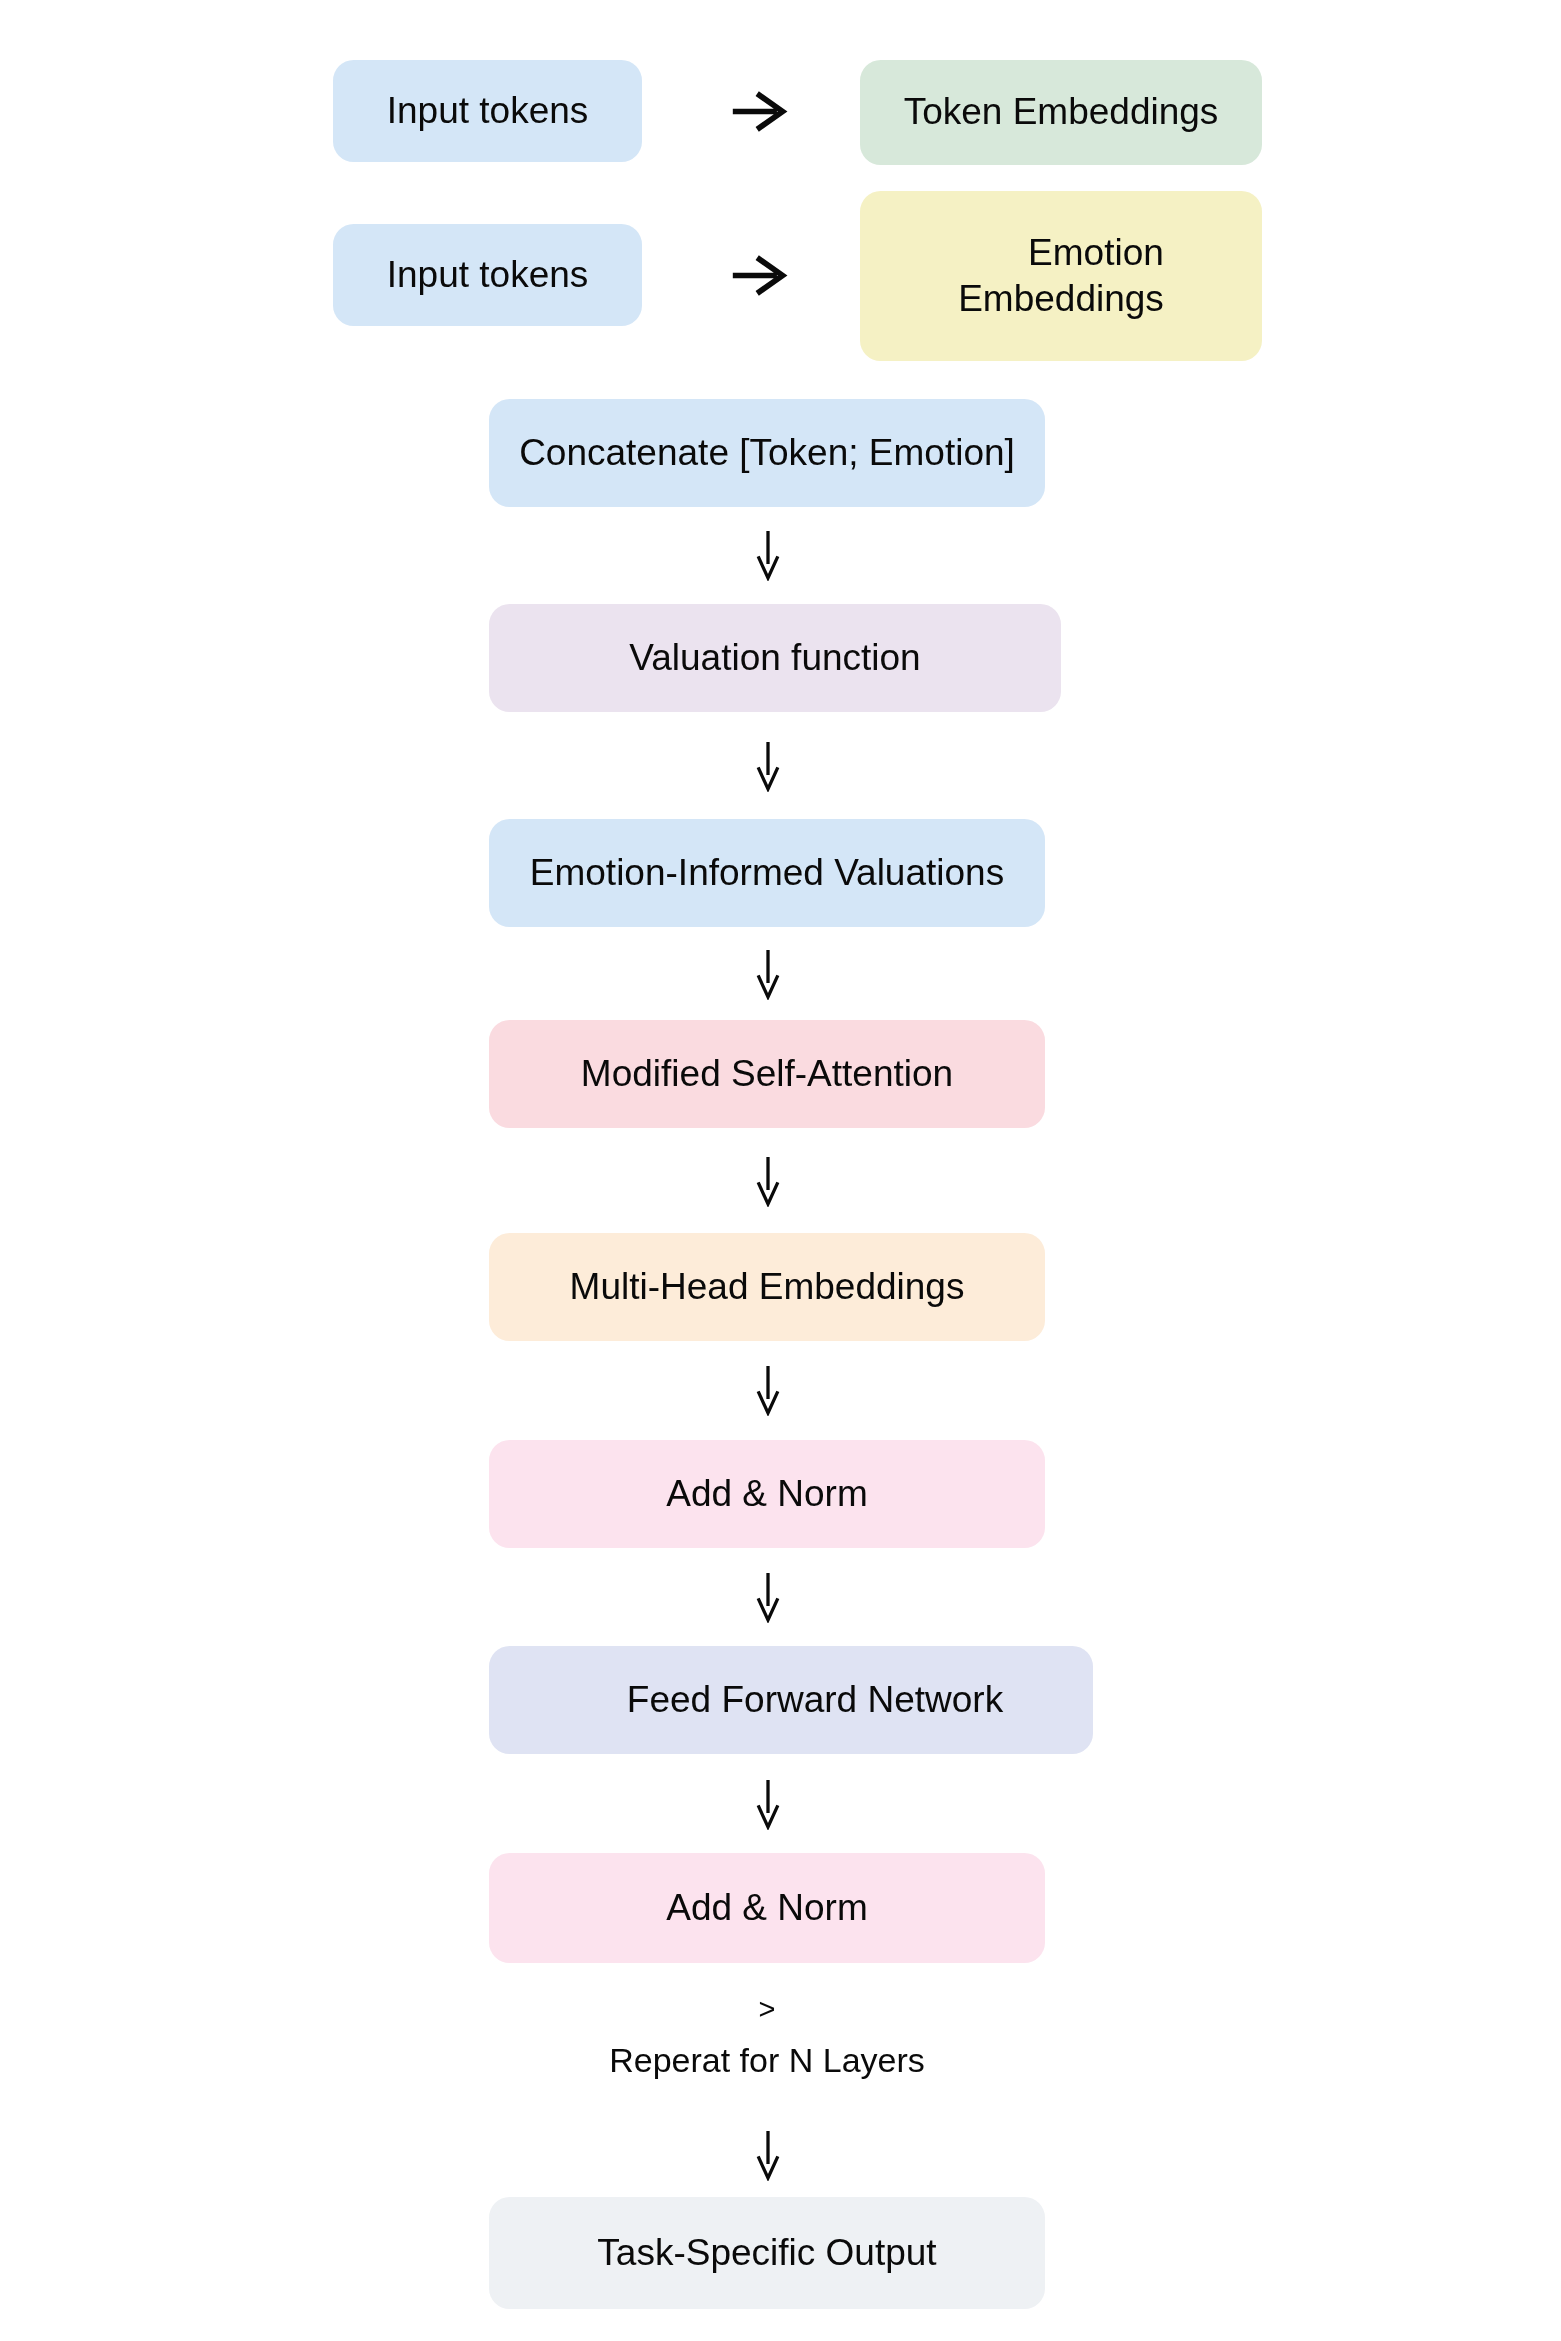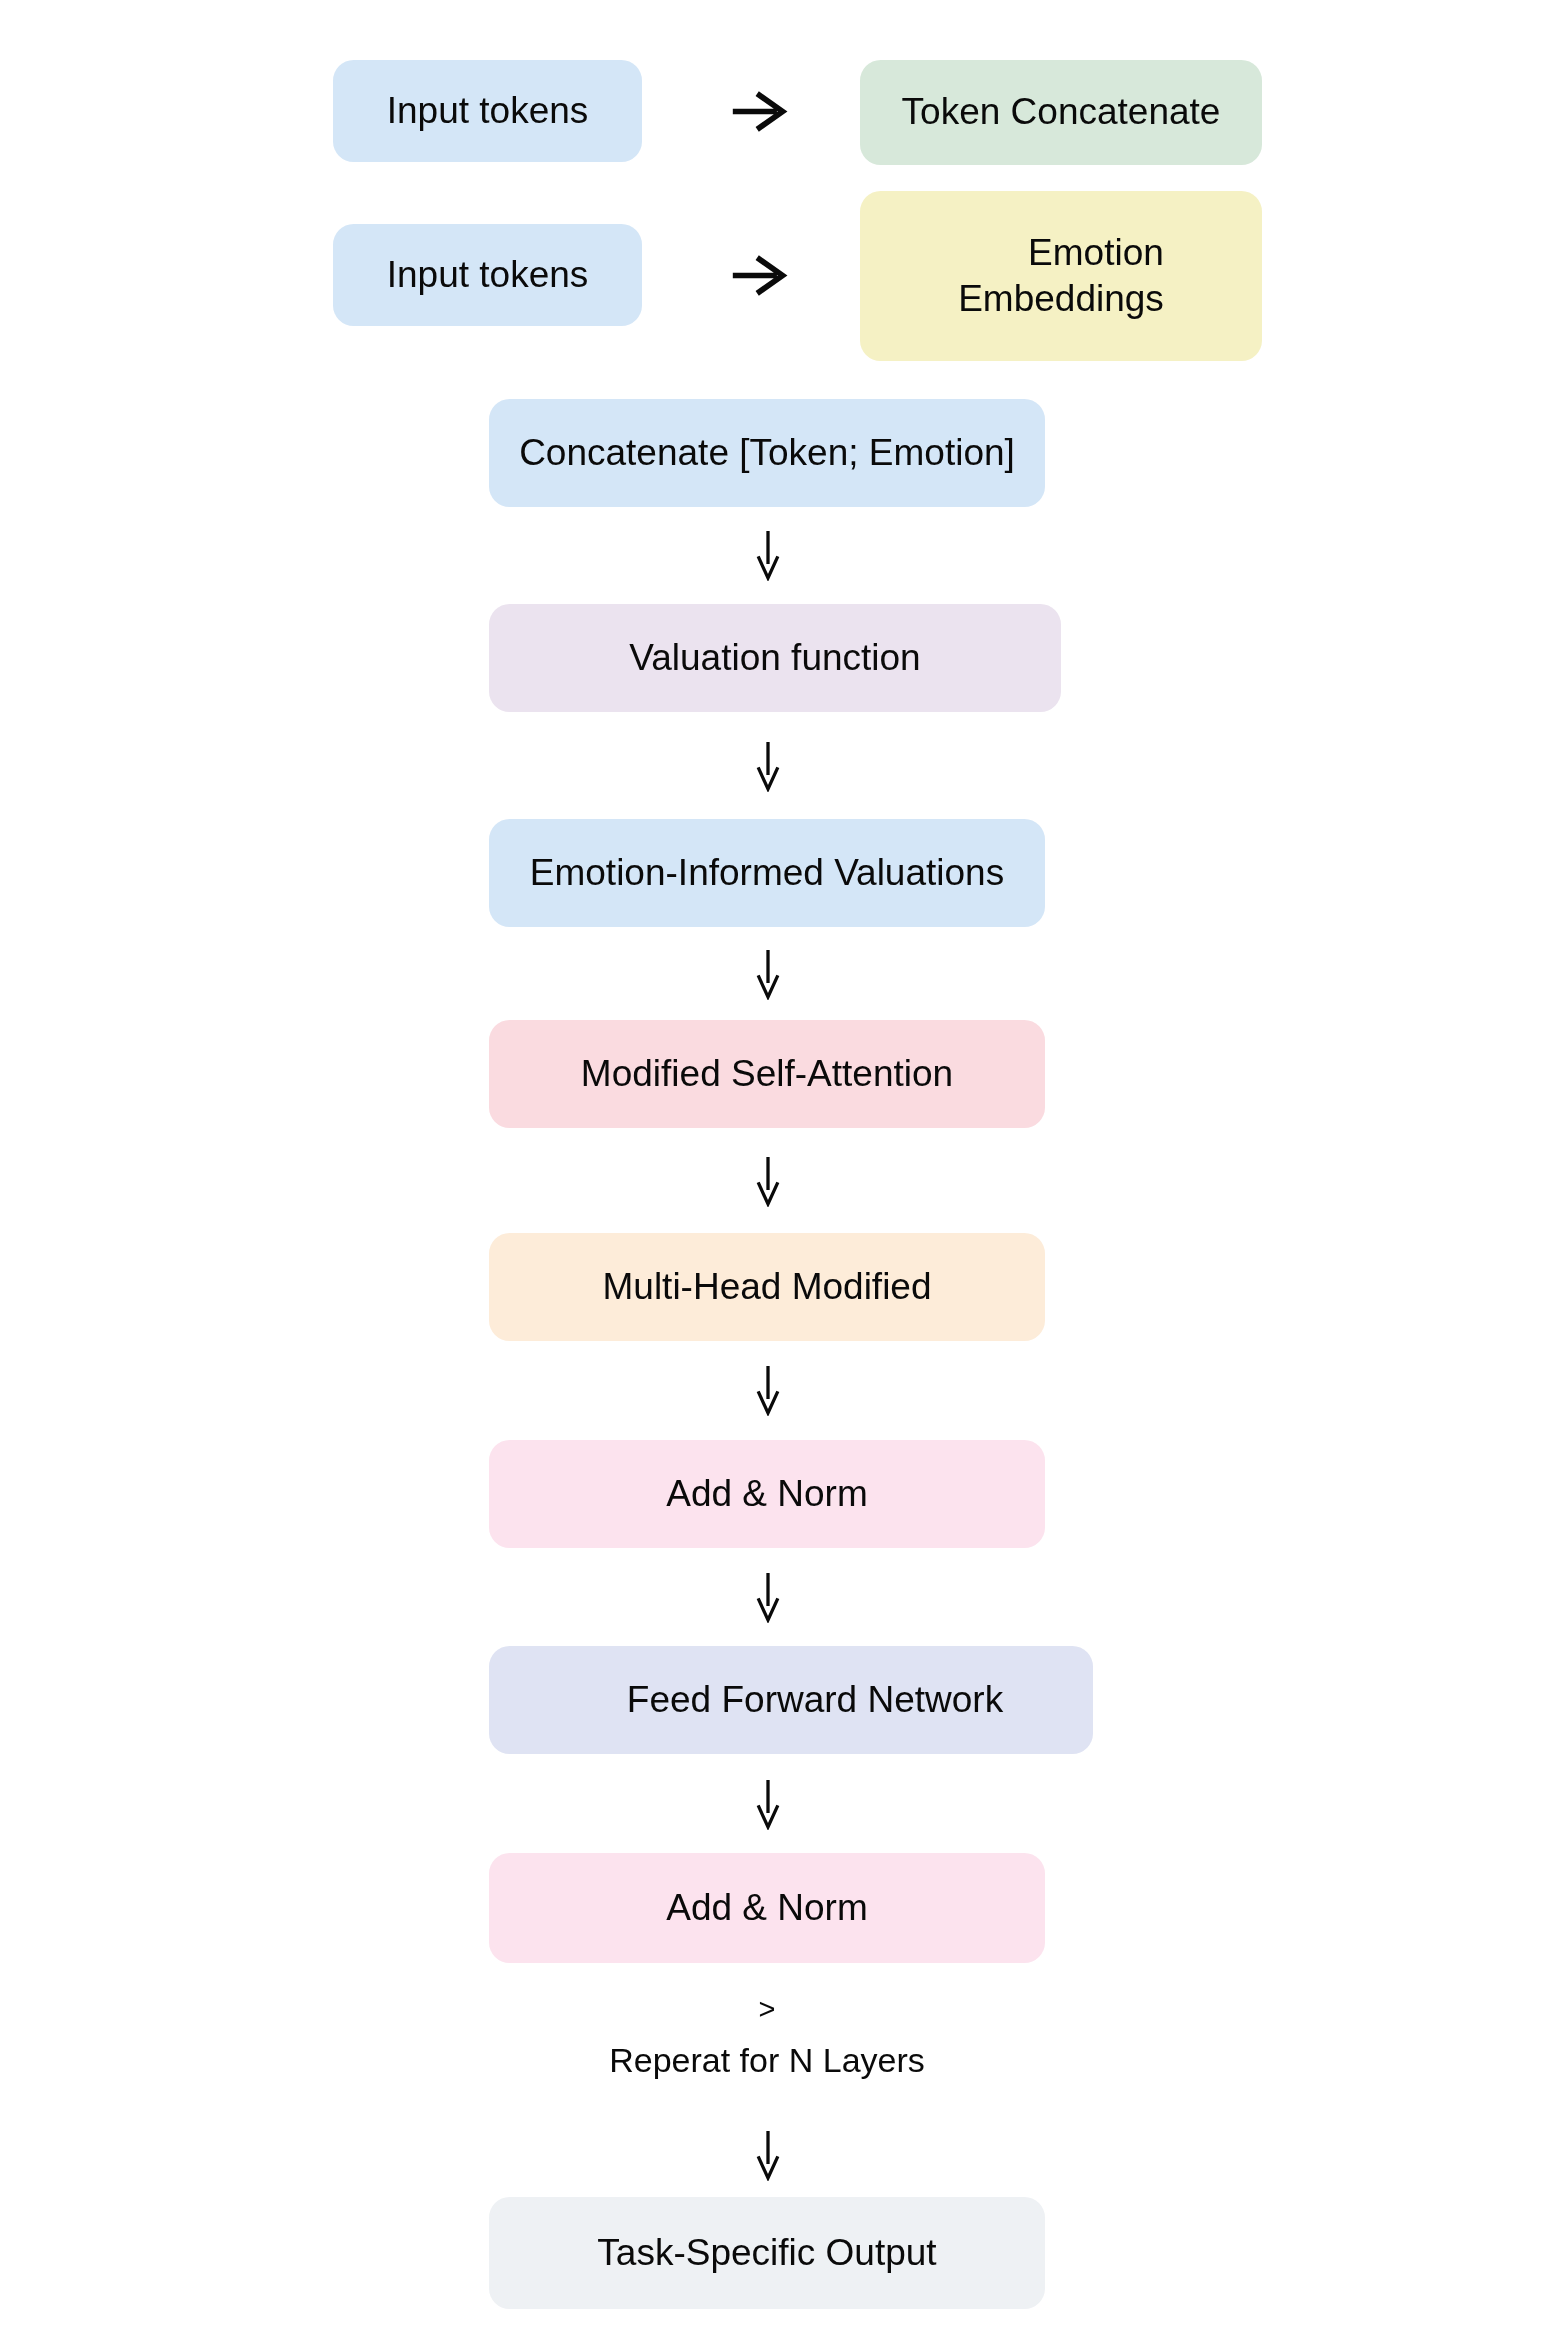--- a/index.html
+++ b/index.html
@@ -48,21 +48,21 @@
 <div id="canvas">
 
   <div class="node" style="left: 333px; top: 60px; width: 309px; height: 102px; background: rgb(212, 230, 247);">Input tokens</div>
 
   <div class="arrow" style="left:730px; top:88px; width:61px; height:47px;">
     <svg width="61" height="47" viewBox="0 0 130 100" aria-hidden="true">
       <path d="M6 50 H100 M58 12 L112 50 L58 88" fill="none" stroke="#0a0a0a" stroke-width="12"></path>
     </svg>
   </div>
 
-  <div class="node" style="left: 860px; top: 60px; width: 402px; height: 105px; background: rgb(215, 232, 218);">Token Concatenate</div>
+  <div class="node" style="left: 860px; top: 60px; width: 402px; height: 105px; background: rgb(215, 232, 218);">Token Embeddings</div>
 
   <div class="node" style="left: 333px; top: 224px; width: 309px; height: 102px; background: rgb(212, 230, 247);">Input tokens</div>
 
   <div class="arrow" style="left:730px; top:252px; width:61px; height:47px;">
     <svg width="61" height="47" viewBox="0 0 130 100" aria-hidden="true">
       <path d="M6 50 H100 M58 12 L112 50 L58 88" fill="none" stroke="#0a0a0a" stroke-width="12"></path>
     </svg>
   </div>
 
   <div class="node" style="left: 860px; top: 191px; width: 402px; height: 170px; background: rgb(245, 241, 196);">Emotion
@@ -93,21 +93,21 @@
   </div>
 
   <div class="node" style="left: 489px; top: 1020px; width: 556px; height: 108px; background: rgb(250, 219, 224);">Modified Self-Attention</div>
 
   <div class="arrow" style="left:753px; top:1155px; width:30px; height:52px;">
     <svg width="30" height="52" viewBox="0 0 64 110" aria-hidden="true">
       <path d="M32 4 V74 M11 58 L32 104 L53 58" fill="none" stroke="#0a0a0a" stroke-width="7"></path>
     </svg>
   </div>
 
-  <div class="node" style="left: 489px; top: 1233px; width: 556px; height: 108px; background: rgb(253, 236, 217);">Multi-Head Modified</div>
+  <div class="node" style="left: 489px; top: 1233px; width: 556px; height: 108px; background: rgb(253, 236, 217);">Multi-Head Embeddings</div>
 
   <div class="arrow" style="left:753px; top:1364px; width:30px; height:52px;">
     <svg width="30" height="52" viewBox="0 0 64 110" aria-hidden="true">
       <path d="M32 4 V74 M11 58 L32 104 L53 58" fill="none" stroke="#0a0a0a" stroke-width="7"></path>
     </svg>
   </div>
 
   <div class="node" style="left: 489px; top: 1440px; width: 556px; height: 108px; background: rgb(252, 227, 238);">Add &amp; Norm</div>
 
   <div class="arrow" style="left:753px; top:1571px; width:30px; height:52px;">

